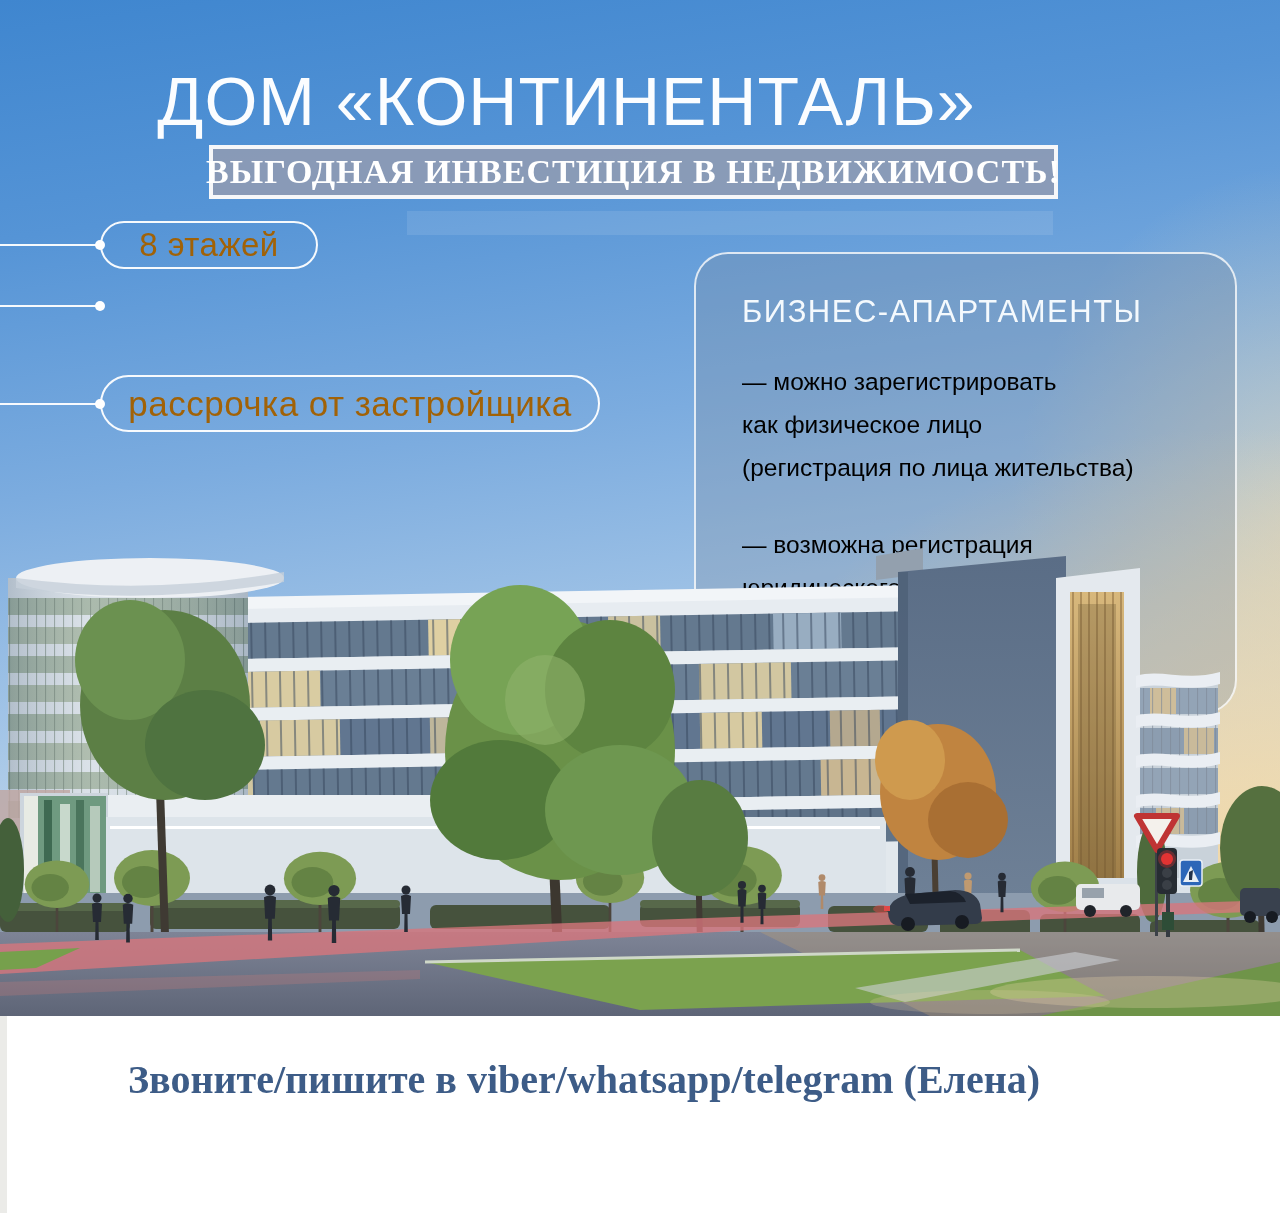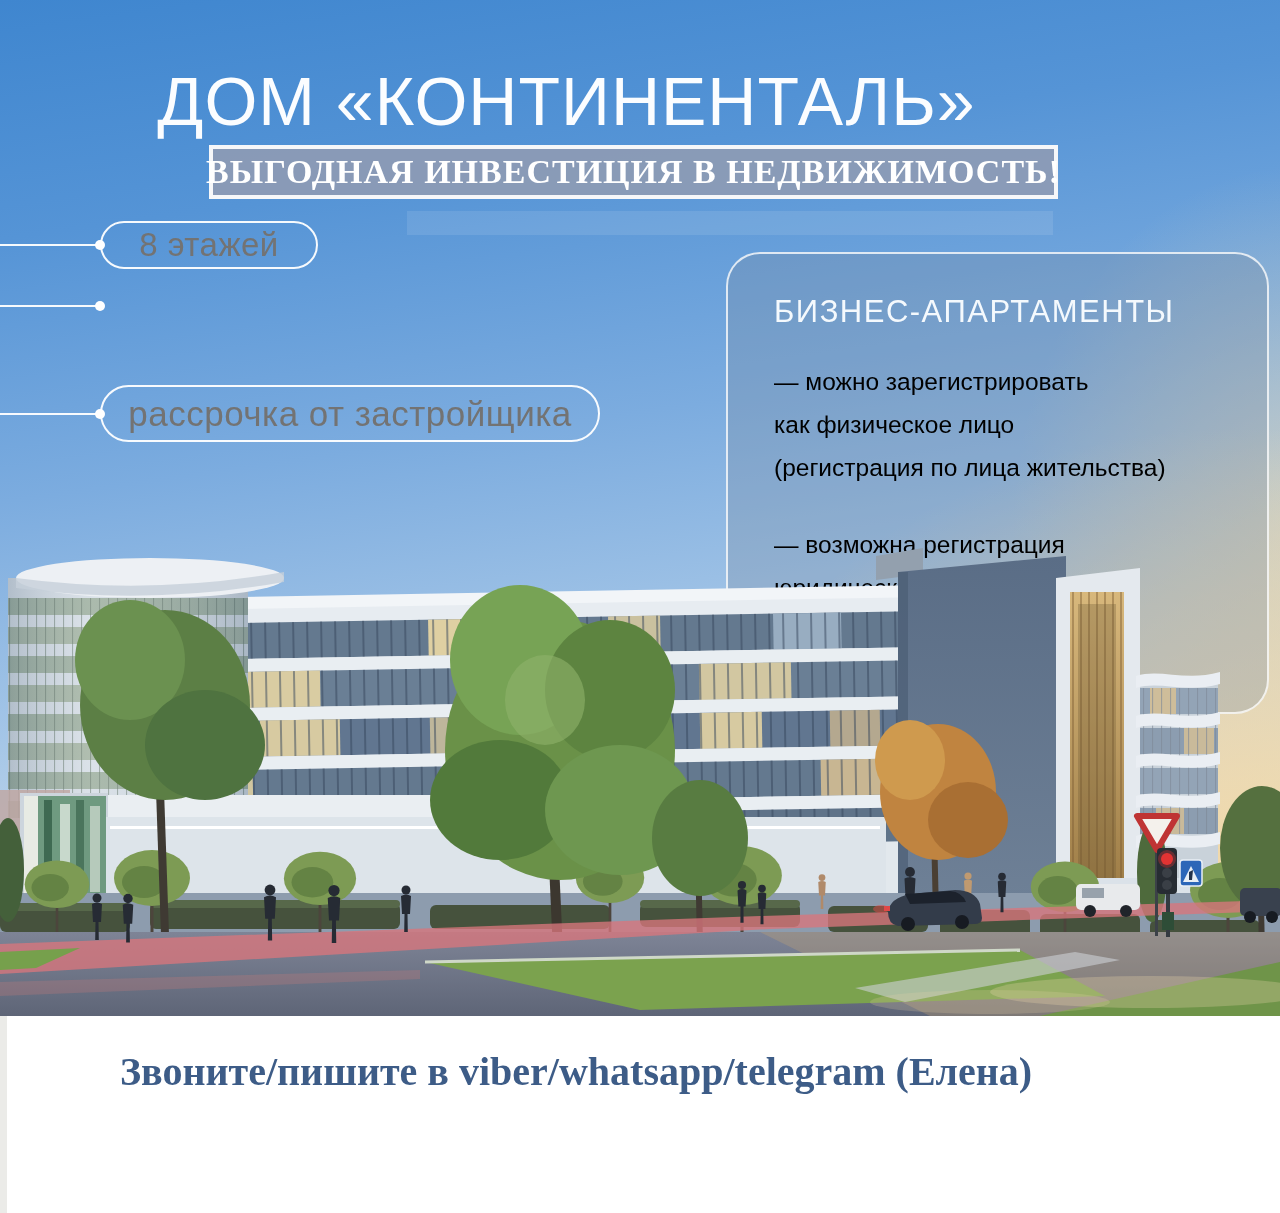--- a/index.html
+++ b/index.html
@@ -8,21 +8,21 @@
 
   
   .photo{position:absolute;left:0;top:0;width:1280px;height:1016px;overflow:hidden;}
   .sky{position:absolute;inset:0;z-index:0;
        background:linear-gradient(172deg,#3f86cf 0%,#5594d6 20%,#7cacdf 42%,#a5c6e7 62%,#cfdfee 80%,#e2e8ee 100%);}
   .sky-warm{position:absolute;inset:0;z-index:0;
        background:radial-gradient(ellipse 760px 620px at 97% 86%,rgba(243,216,164,0.95) 0%,rgba(243,216,164,0.45) 45%,rgba(243,216,164,0) 72%),
                   radial-gradient(ellipse 420px 520px at 102% 52%,rgba(238,215,170,0.55) 0%,rgba(238,215,170,0) 70%);}
 
   
-  .info-card{position:absolute;left:726px;top:252px;width:543px;height:462px;z-index:1;
+  .info-card{position:absolute;left:694px;top:252px;width:543px;height:462px;z-index:1;
        border:2px solid rgba(255,255,255,0.78);border-radius:34px;
        background:rgba(124,139,160,0.30);box-sizing:border-box;
        padding:40px 34px 0 46px;color:#f2f7fb;}
   .card-heading{font-size:31px;letter-spacing:1.5px;color:#f4f9fd;margin:0 0 30px 0;font-weight:400;}
   .bullet{font-size:24.5px;line-height:43px;font-weight:400;color:#000000;}
   .bullet + .bullet{margin-top:34px;}
 
   
   .scene{position:absolute;left:0;top:0;z-index:2;pointer-events:none;}
 
@@ -31,33 +31,33 @@
        color:#fbfdff;font-size:68px;letter-spacing:1px;font-weight:400;}
   .banner{position:absolute;left:209px;top:145px;width:849px;height:54px;z-index:3;
        background:rgba(141,155,181,0.93);border:4px solid #f6f7f9;box-sizing:border-box;
        display:flex;align-items:center;justify-content:center;
        font-family:"Liberation Serif","DejaVu Serif",serif;font-weight:bold;
        font-size:34px;letter-spacing:1px;color:#ffffff;white-space:nowrap;}
   .ghost{position:absolute;left:407px;top:211px;width:646px;height:24px;z-index:2;
        background:rgba(255,255,255,0.10);}
 
   .feature{position:absolute;left:0;z-index:3;display:flex;align-items:center;}
-  .f1{top:221px;} .f2{top:305px;} .f3{top:385px;}
+  .f1{top:221px;} .f2{top:305px;} .f3{top:375px;}
   .connector{position:relative;width:100px;height:2px;background:rgba(255,255,255,0.95);}
   .connector .dot{position:absolute;right:-5px;top:-4px;width:10px;height:10px;border-radius:50%;
        background:#ffffff;}
   .pill{border:2.5px solid rgba(255,255,255,0.95);border-radius:60px;box-sizing:border-box;
-       display:flex;align-items:center;justify-content:center;color:#737373;
+       display:flex;align-items:center;justify-content:center;color:#a16207;
        font-size:33px;font-weight:400;letter-spacing:0.5px;}
   .p1{width:218px;height:48px;} .p2{width:380px;height:48px;} .p3{width:500px;height:57px;font-size:35px;}
 
   
   .footer{position:absolute;left:0;top:1016px;width:1280px;height:197px;background:#ffffff;}
   .footer-edge{position:absolute;left:0;top:0;width:7px;height:197px;background:#ebebe8;}
-  .contact{position:absolute;left:112px;top:24px;margin:8px;
+  .contact{position:absolute;left:112px;top:24px;margin:16px;
        font-family:"Liberation Serif","DejaVu Serif",serif;font-weight:bold;
        font-size:40px;color:#3d5c87;white-space:nowrap;}
 </style>
 </head>
 <body>
 
 <div class="stage">
   <div class="photo">
 
     <div class="sky"></div>

